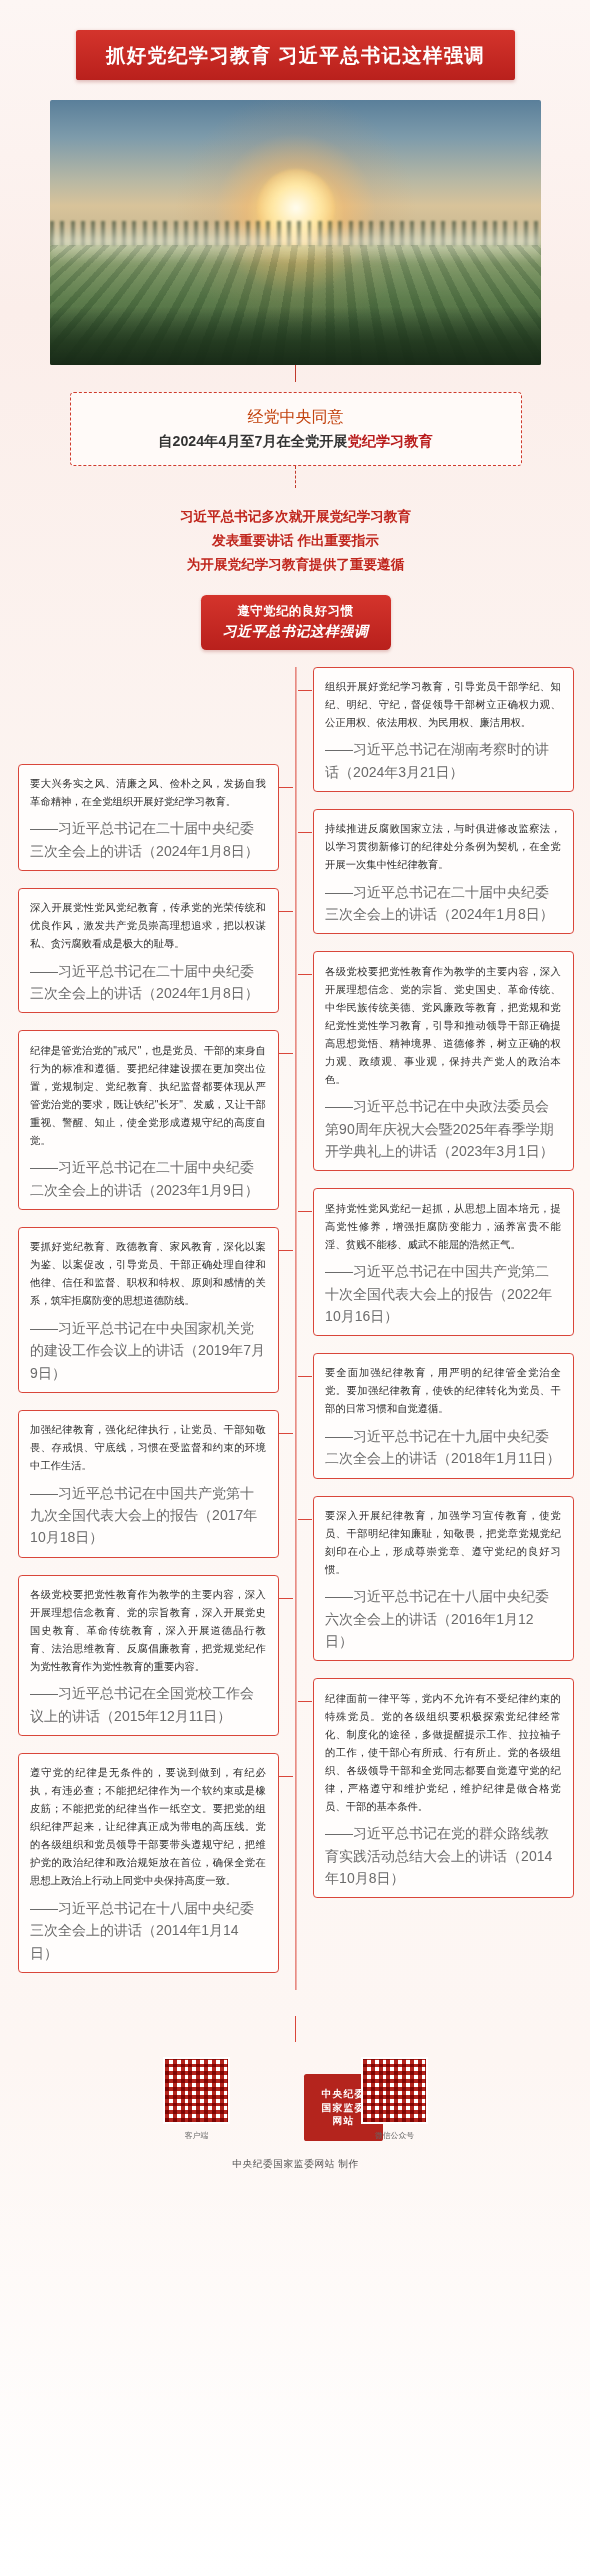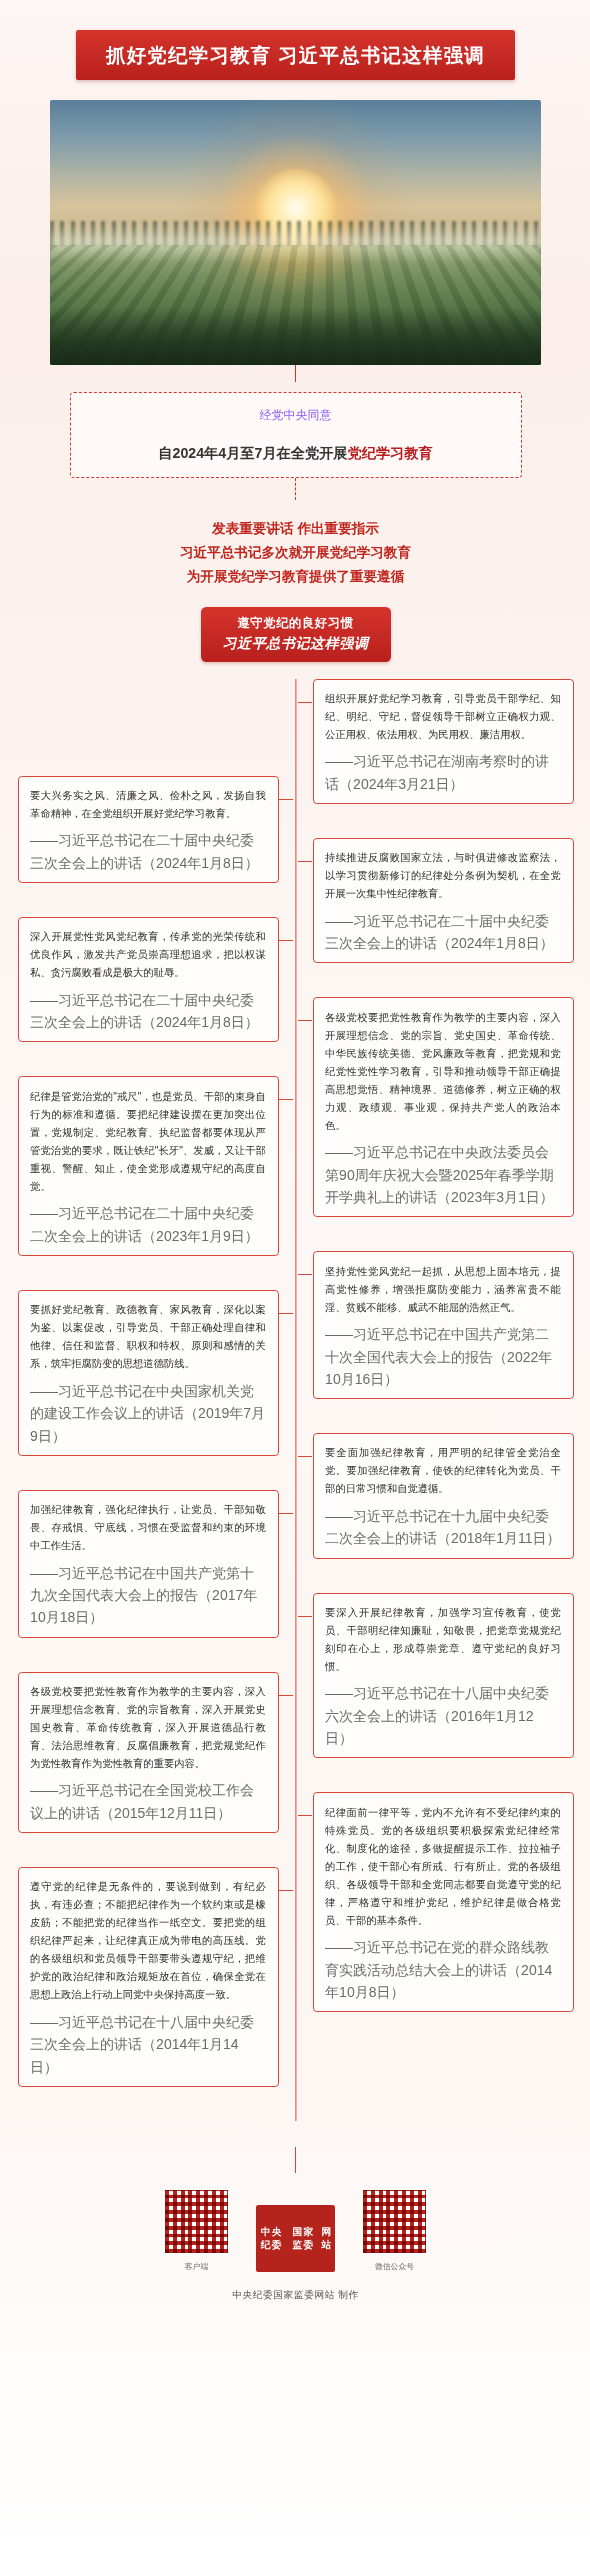--- a/index.html
+++ b/index.html
@@ -148,23 +148,23 @@
     width: 452px;
     margin: 10.3px auto 0 auto;
     border: 1.3px dashed #cf3a2c;
     border-radius: 3.9px;
     background: #fffaf8;
     text-align: center;
     padding: 14.2px 13px;
     box-sizing: border-box;
   }
   .dashed-box .line1 {
-    font-size: 12px;
-    color: #8b5cf6;
-    margin-bottom: 20px;
+    font-size: 16px;
+    color: #c2410c;
+    margin-bottom: 4px;
   }
   .dashed-box .line2 {
     font-size: 14.2px;
     color: #333;
     font-weight: bold;
   }
   .dashed-box .line2 .hl { color: #b91c1c; }
 
   .plain-block {
     width: 452px;
@@ -220,21 +220,21 @@
     border-left: 1.3px solid #d9463a;
     transform: translateX(-0.6px);
   }
 
   .qcard {
     position: relative;
     border: 1.3px solid #d9463a;
     border-radius: 3.9px;
     background: #fffdfc;
     padding: 10.3px 11.6px 7.8px 11.6px;
-    margin-bottom: 34px;
+    margin-bottom: 17px;
     box-sizing: border-box;
   }
   .qcard .body {
     font-size: 10.3px;
     line-height: 1.75;
     color: #2b2b2b;
     text-align: justify;
   }
   .qcard .src {
     margin-top: 6.5px;
@@ -295,27 +295,28 @@
     width: 79px;
     text-align: center;
   }
   .emblem .plate {
     width: 79px;
     height: 67px;
     background: #b4241d;
     color: #fff;
     border-radius: 2.6px;
     display: flex;
-    flex-direction: row;
+    flex-direction: column;
     justify-content: center;
     align-items: center;
     font-weight: bold;
     line-height: 1.35;
     font-size: 9.7px;
     letter-spacing: 1.3px;
+    margin-left: 48px;
   }
   .credit {
     margin-top: 17px;
     font-size: 9.7px;
     color: #555;
     letter-spacing: 0.6px;
   }
 </style>
 </head>
 <body>
@@ -341,22 +342,22 @@
   <div class="dashed-box">
     <div class="line1">经党中央同意</div>
     <div class="line2">
       <span>自2024年4月至7月在全党开展</span><span class="hl">党纪学习教育</span>
     </div>
   </div>
 
   <div class="connector-dashed"></div>
 
   <div class="plain-block">
+    <div>习近平总书记多次就开展党纪学习教育</div>
     <div>发表重要讲话 作出重要指示</div>
-    <div>习近平总书记多次就开展党纪学习教育</div>
     <div>为开展党纪学习教育提供了重要遵循</div>
   </div>
 
   <div class="title-pill-wrap">
     <div class="title-pill">
       <div class="t1">遵守党纪的良好习惯</div>
       <div class="t2">习近平总书记这样强调</div>
     </div>
   </div>
 

